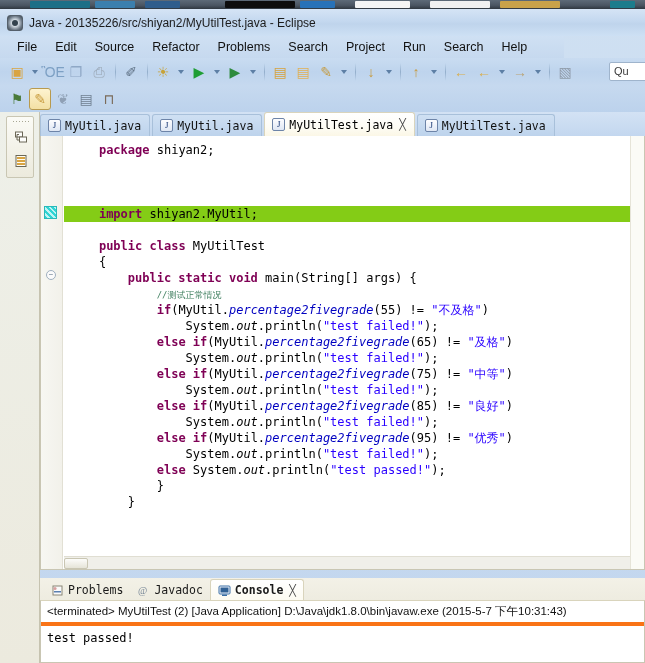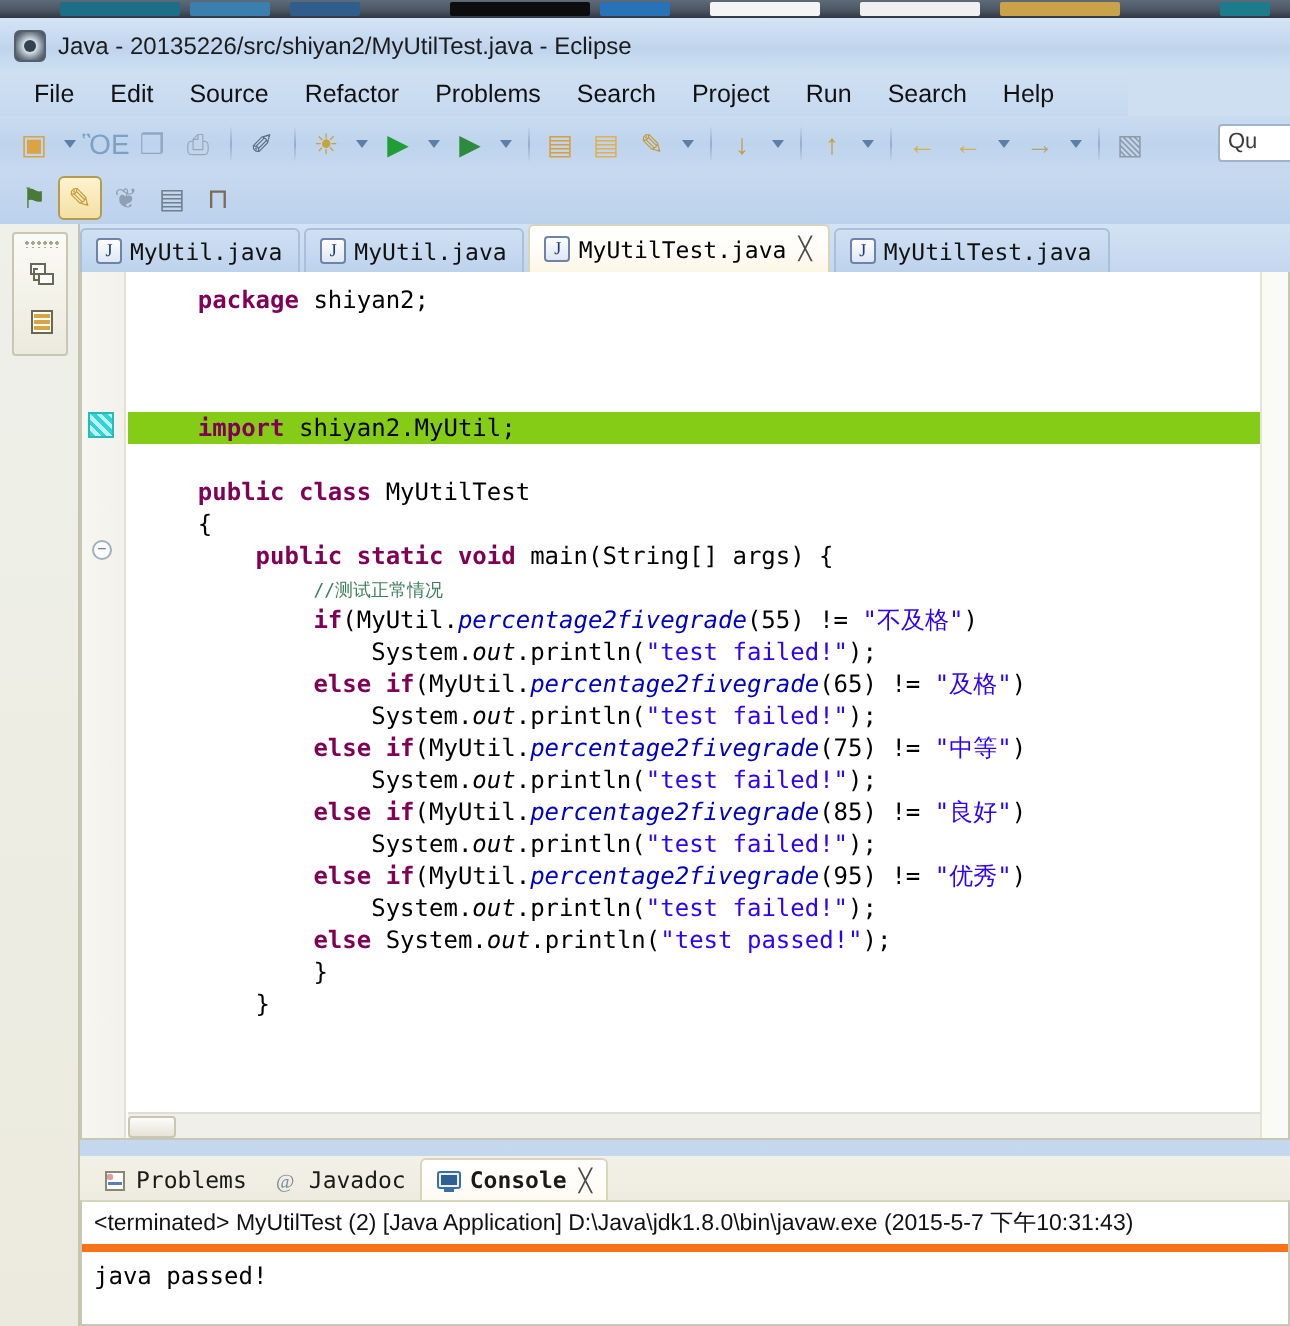--- a/index.html
+++ b/index.html
@@ -450,17 +450,17 @@
               <rect x="1" y="2" width="11" height="8" rx="1" fill="#eef3fb" stroke="#3a6ea5"></rect>
               <rect x="2.5" y="3.5" width="8" height="5" fill="#2f6094"></rect>
               <rect x="4" y="10.5" width="5" height="1.5" fill="#3a6ea5"></rect>
             </svg></span>
           <span>Console</span>
           <span class="tab-close">╳</span>
         </div>
       </div>
     <div class="console-body">
       <div class="terminated-line">&lt;terminated&gt; MyUtilTest (2) [Java Application] D:\Java\jdk1.8.0\bin\javaw.exe (2015-5-7 下午10:31:43)</div>
-      <div class="console-out">java passed!</div>
+      <div class="console-out">test passed!</div>
     </div>
   </div>
 
 </div>
 
 </body></html>

